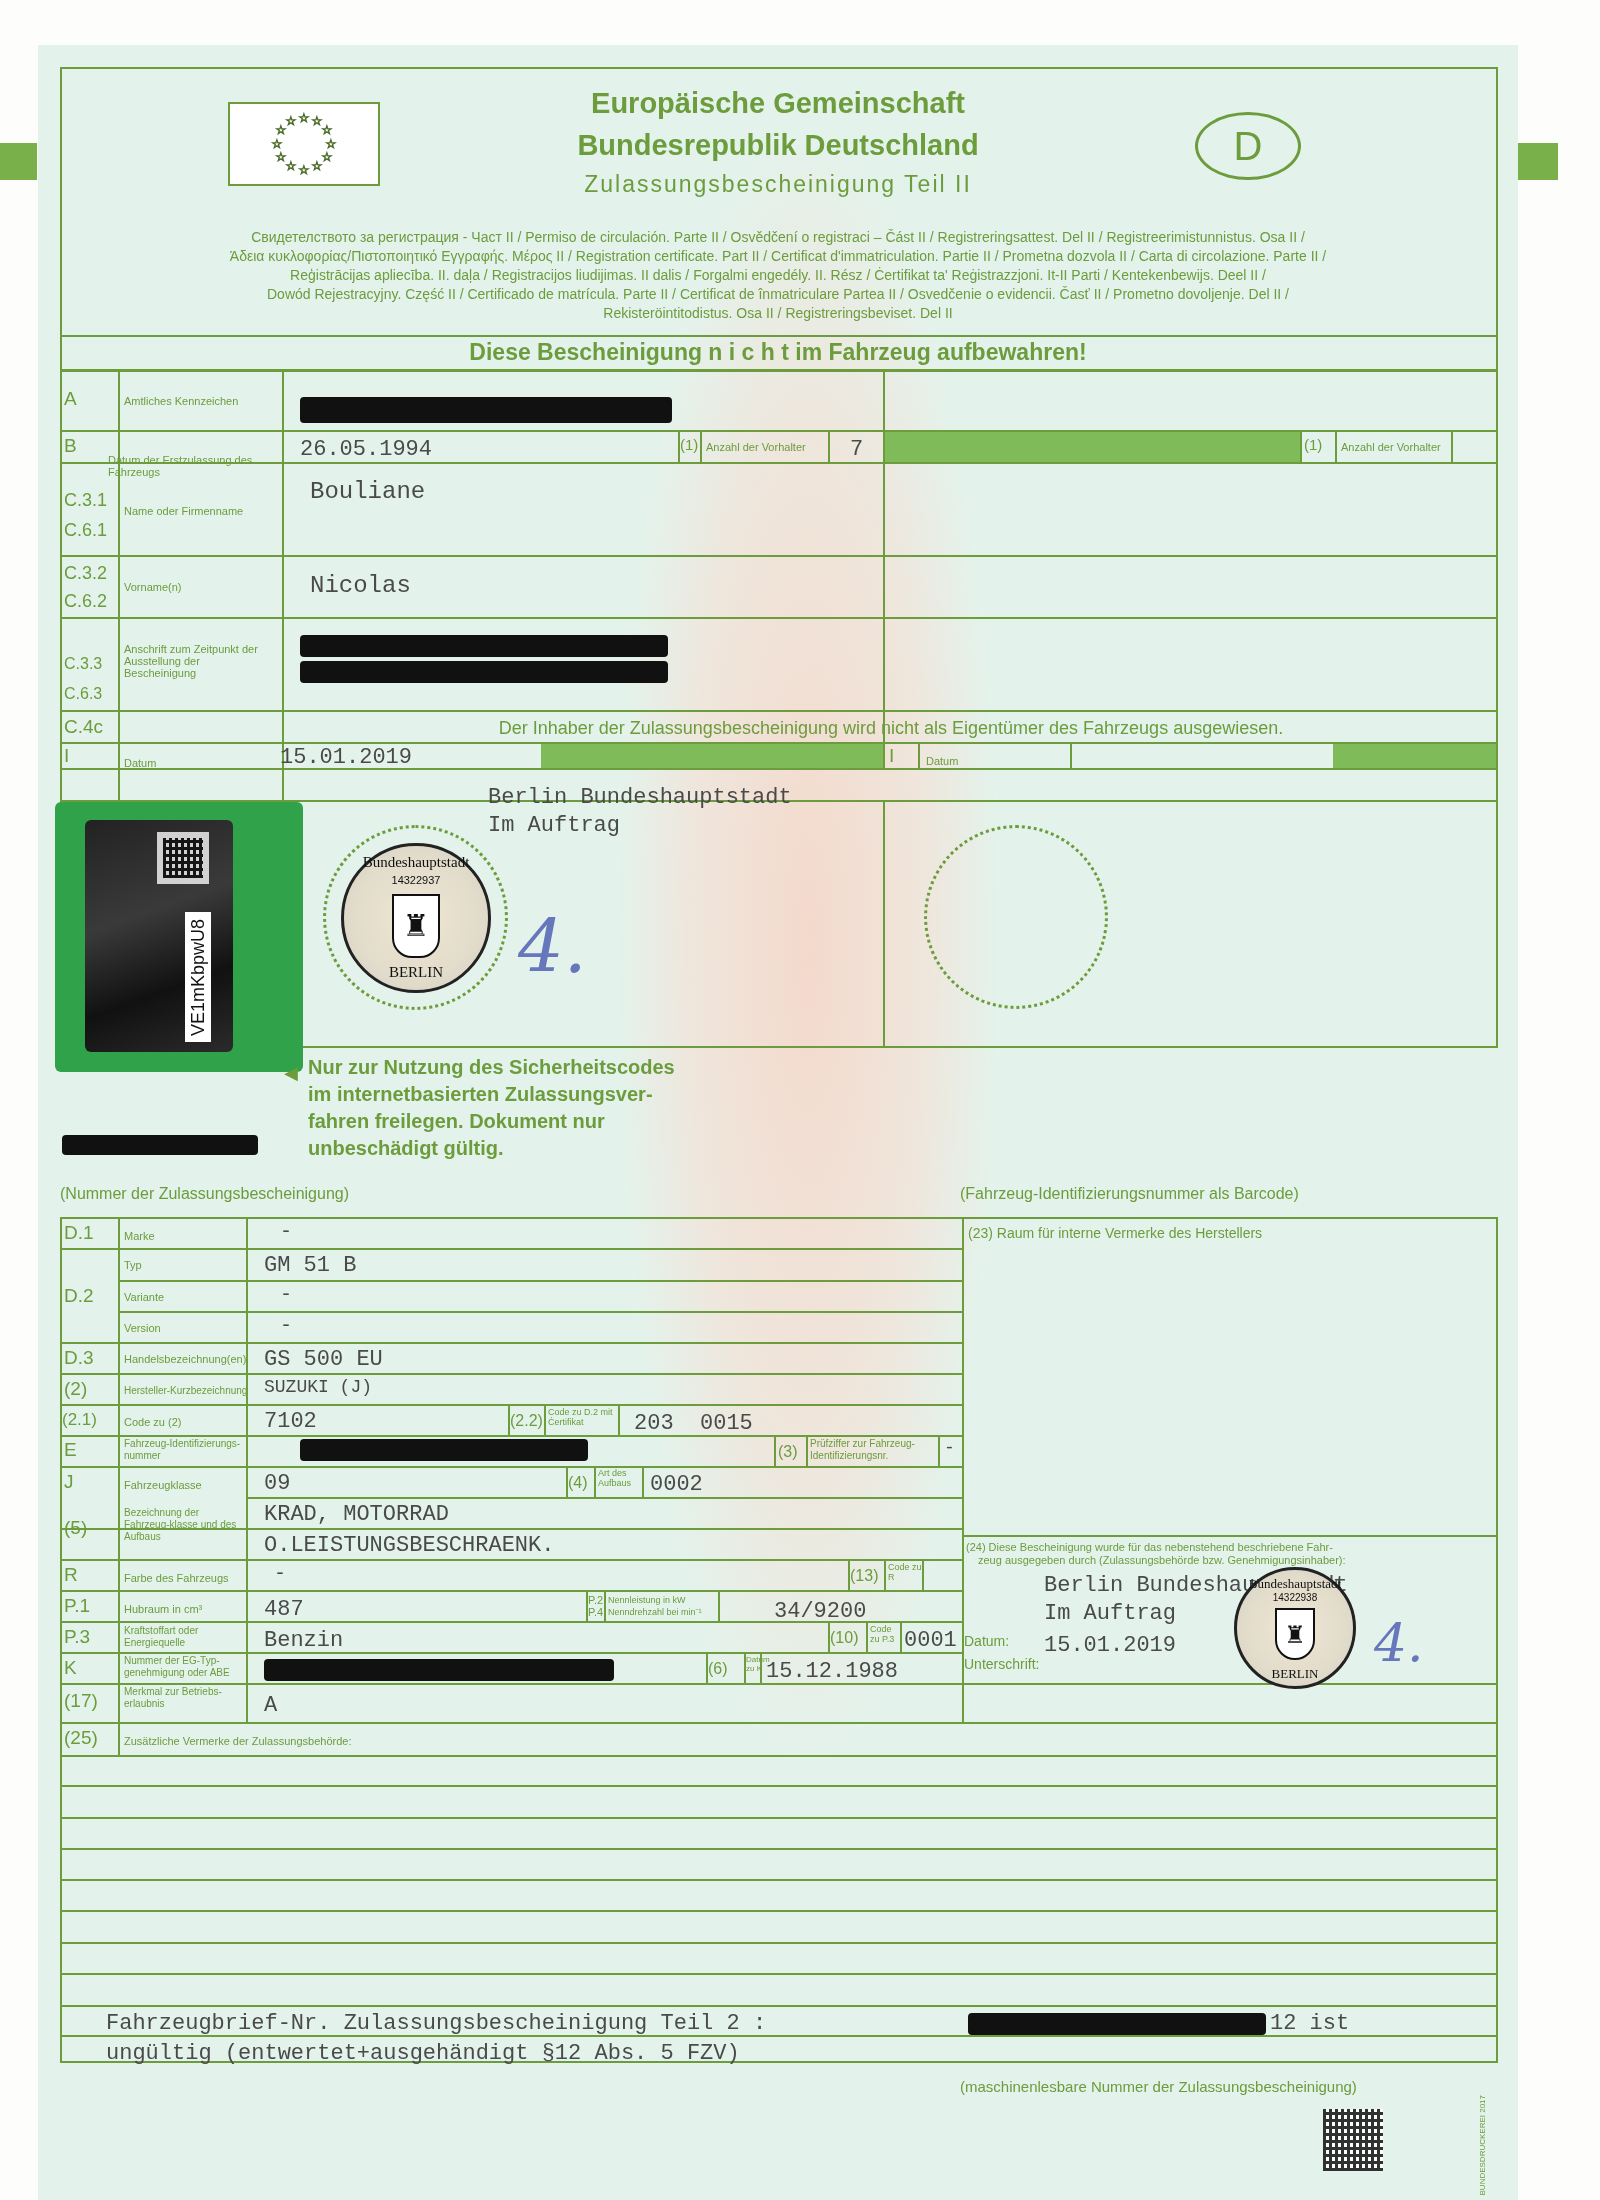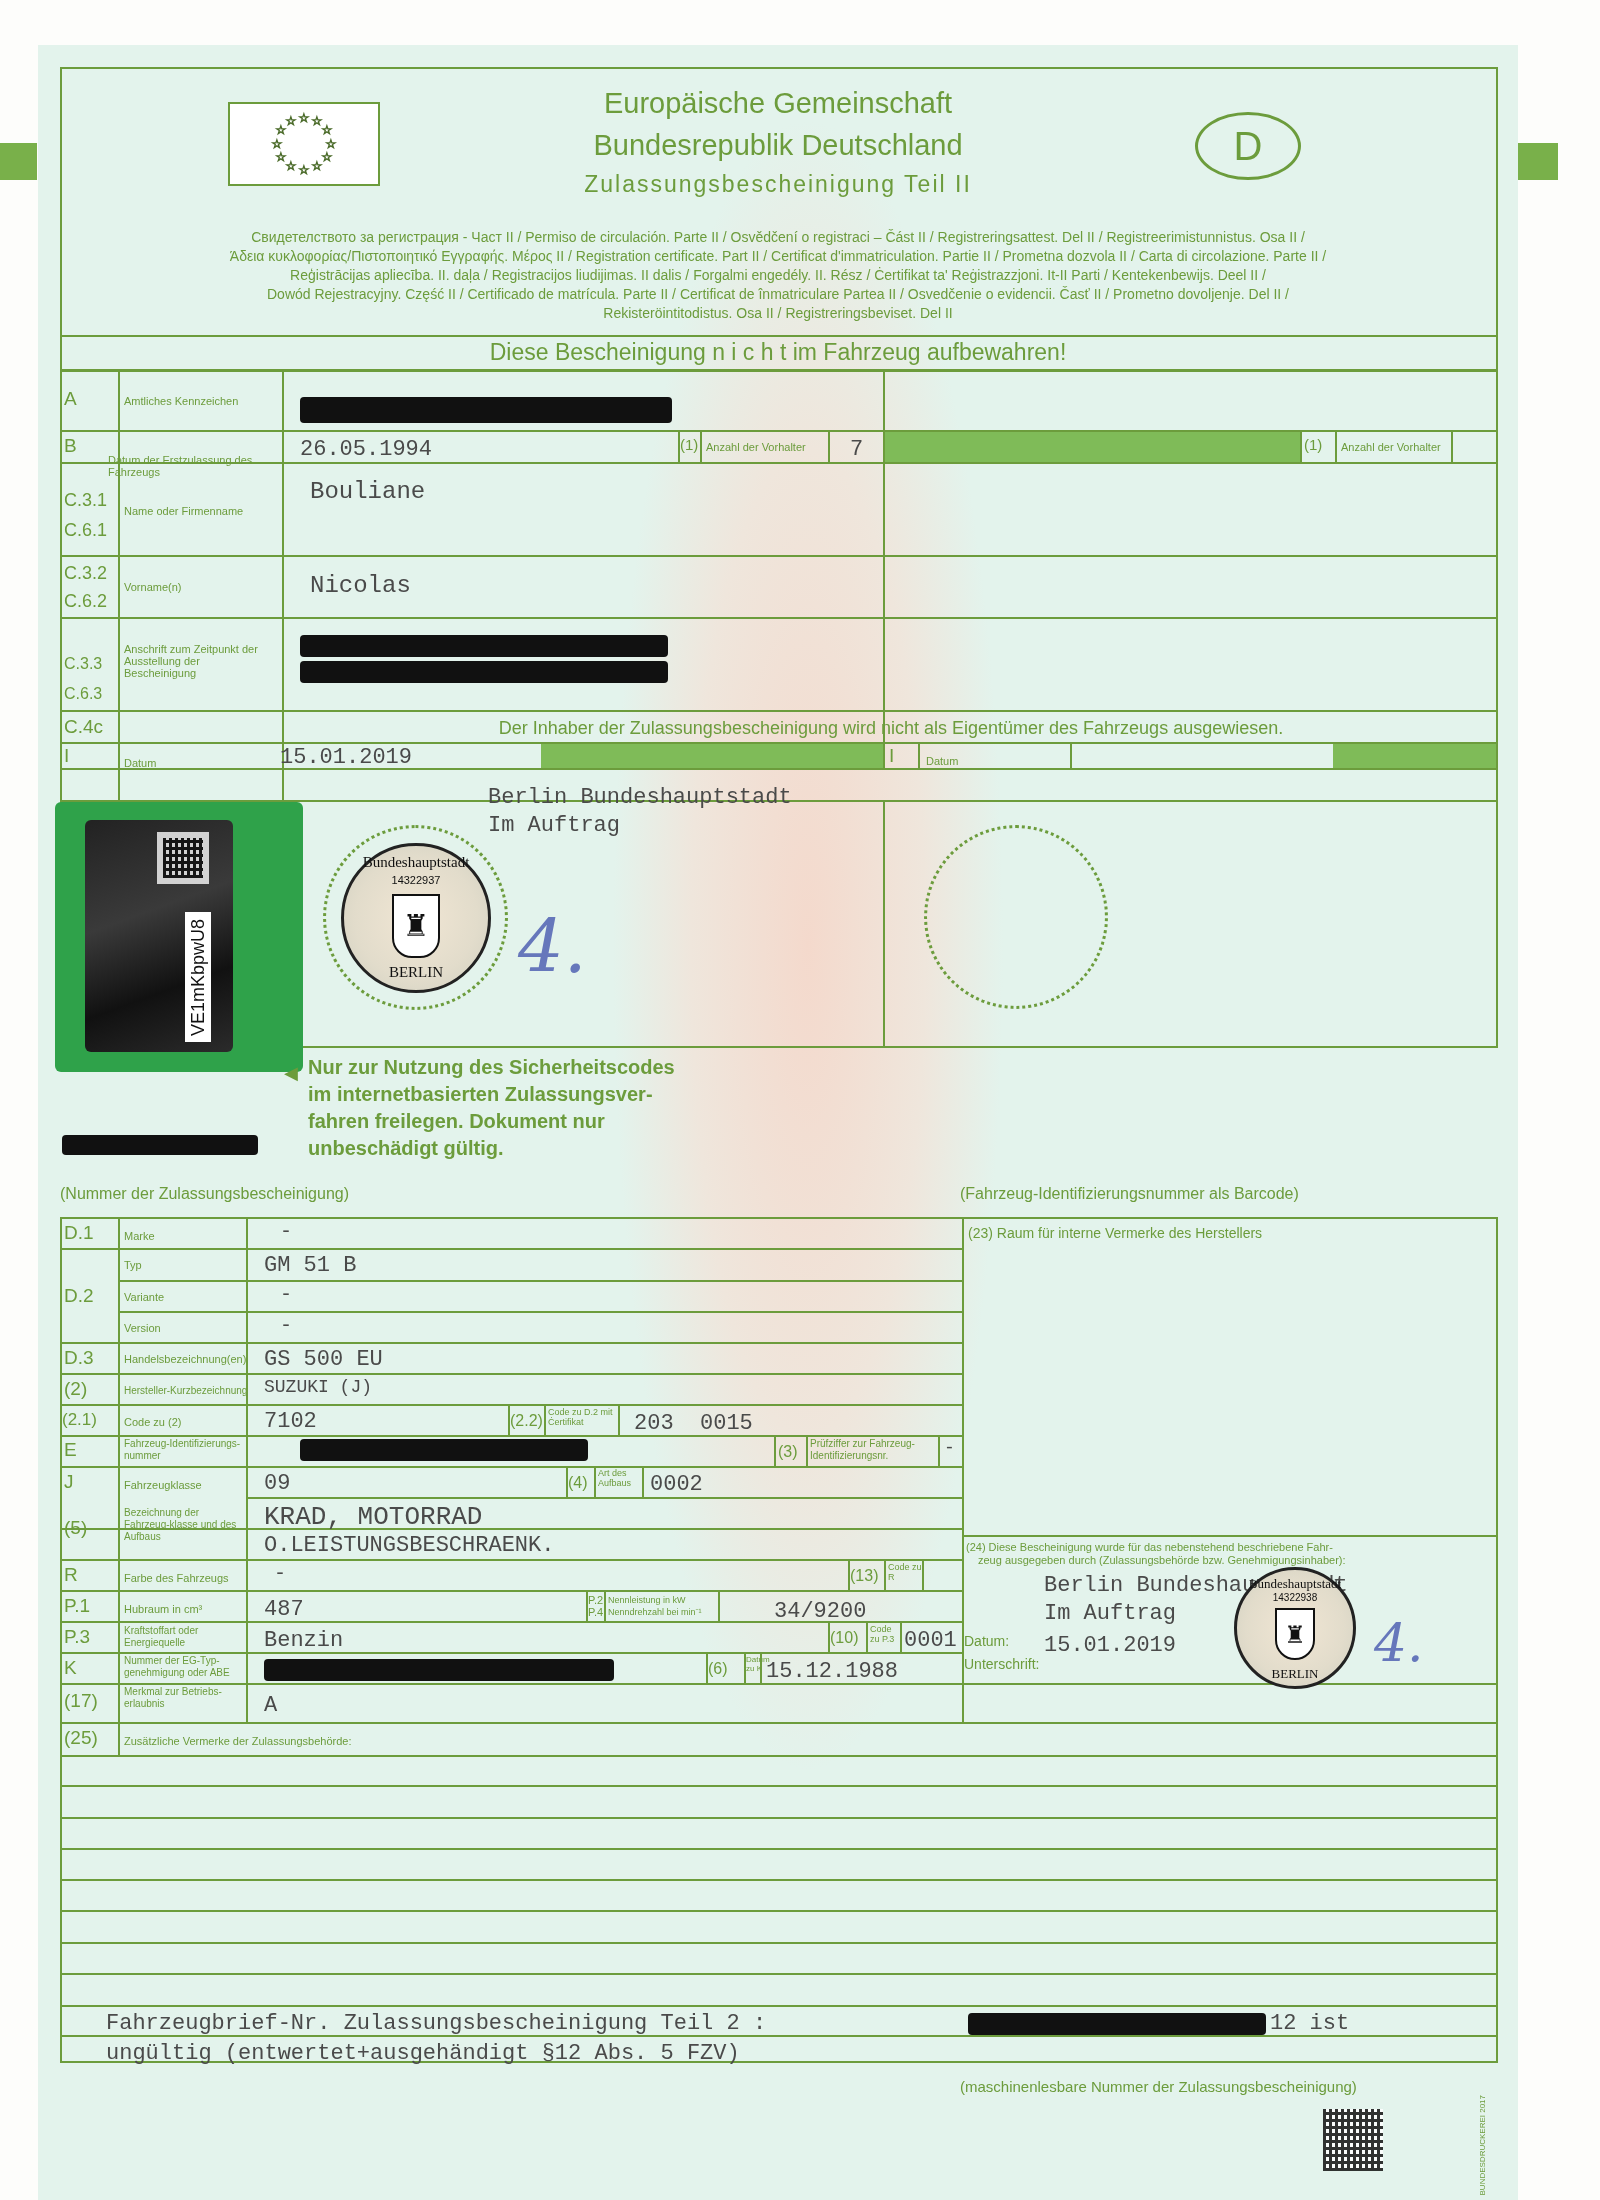--- a/index.html
+++ b/index.html
@@ -8,21 +8,21 @@
   .sheet { position: absolute; left: 38px; top: 45px; width: 1480px; height: 2155px;
            background: radial-gradient(ellipse 260px 1100px at 770px 900px, #f4d9cc 0%, #efe6dc 45%, rgba(226,243,235,0) 75%), #e3f3ec; }
   .tab { position: absolute; background: #79b04a; }
   .line { position: absolute; background: #6c9c3c; }
   .box { position: absolute; border: 2px solid #6c9c3c; }
   .lbl { position: absolute; color: #6c9c3c; font-size: 11px; line-height: 12px; }
   .code { position: absolute; color: #6c9c3c; font-size: 19px; line-height: 22px; }
   .val { position: absolute; font-family: Liberation Mono, monospace; color: #4a4a4a; font-size: 24px; }
   .redact { position: absolute; background: #111; border-radius: 4px; filter: blur(0.6px); }
   .hfield { position: absolute; background: #7fbb58; }
-  .title1 { position: absolute; left: 0; width: 100%; text-align: center; font-weight: normal; color: #6c9c3c; }
+  .title1 { position: absolute; left: 0; width: 100%; text-align: center; font-weight: bold; color: #6c9c3c; }
   .multi { position: absolute; left: 60px; width: 1360px; text-align: center; font-size: 14px; line-height: 19px; color: #6c9c3c; }
   .seal { position: absolute; border-radius: 50%; background: radial-gradient(circle, #f1e6d4 0%, #e2dccb 60%, #cfcfc0 100%);
           border: 3px solid #222; }
   .seal .ring-text { position: absolute; width: 100%; text-align: center; font-family: "Liberation Serif", serif; font-size: 15px; color: #111; }
   .seal .shield { position: absolute; left: 50%; transform: translateX(-50%); background: #fff; border: 2px solid #111;
                   border-radius: 0 0 20px 20px; }
   .sig { position: absolute; color: #6677bb; font-family: "DejaVu Serif", serif; font-style: italic; }
   .dm { position: absolute; background:
         repeating-linear-gradient(90deg, #111 0 3px, transparent 3px 6px),
         repeating-linear-gradient(0deg, #111 0 3px, transparent 3px 7px); opacity: 0.85; }
@@ -234,21 +234,21 @@
   <div class="val" style="left:226px;top:1426px;font-size:22px;">09</div>
   <div class="line" style="left:528px;top:1421px;width:2px;height:31px;"></div>
   <div class="line" style="left:556px;top:1421px;width:2px;height:31px;"></div>
   <div class="line" style="left:604px;top:1421px;width:2px;height:31px;"></div>
   <div class="code" style="left:530px;top:1427px;font-size:16px;">(4)</div>
   <div class="lbl" style="left:560px;top:1423px;width:44px;font-size:9px;line-height:10px;">Art des Aufbaus</div>
   <div class="val" style="left:612px;top:1427px;font-size:22px;">0002</div>
 
   <div class="code" style="left:26px;top:1472px;">(5)</div>
   <div class="lbl" style="left:86px;top:1462px;width:120px;font-size:10px;">Bezeichnung der Fahrzeug-klasse und des Aufbaus</div>
-  <div class="val" style="left:226px;top:1457px;font-size:26px;">KRAD, MOTORRAD</div>
+  <div class="val" style="left:226px;top:1457px;font-size:22px;">KRAD, MOTORRAD</div>
   <div class="val" style="left:226px;top:1488px;font-size:22px;">O.LEISTUNGSBESCHRAENK.</div>
 
   <div class="code" style="left:26px;top:1519px;">R</div>
   <div class="lbl" style="left:86px;top:1527px;">Farbe des Fahrzeugs</div>
   <div class="val" style="left:236px;top:1517px;font-size:20px;">-</div>
   <div class="line" style="left:810px;top:1514px;width:2px;height:31px;"></div>
   <div class="line" style="left:846px;top:1514px;width:2px;height:31px;"></div>
   <div class="line" style="left:884px;top:1514px;width:2px;height:31px;"></div>
   <div class="code" style="left:812px;top:1520px;font-size:16px;">(13)</div>
   <div class="lbl" style="left:850px;top:1517px;width:34px;font-size:9px;line-height:10px;">Code zu R</div>

